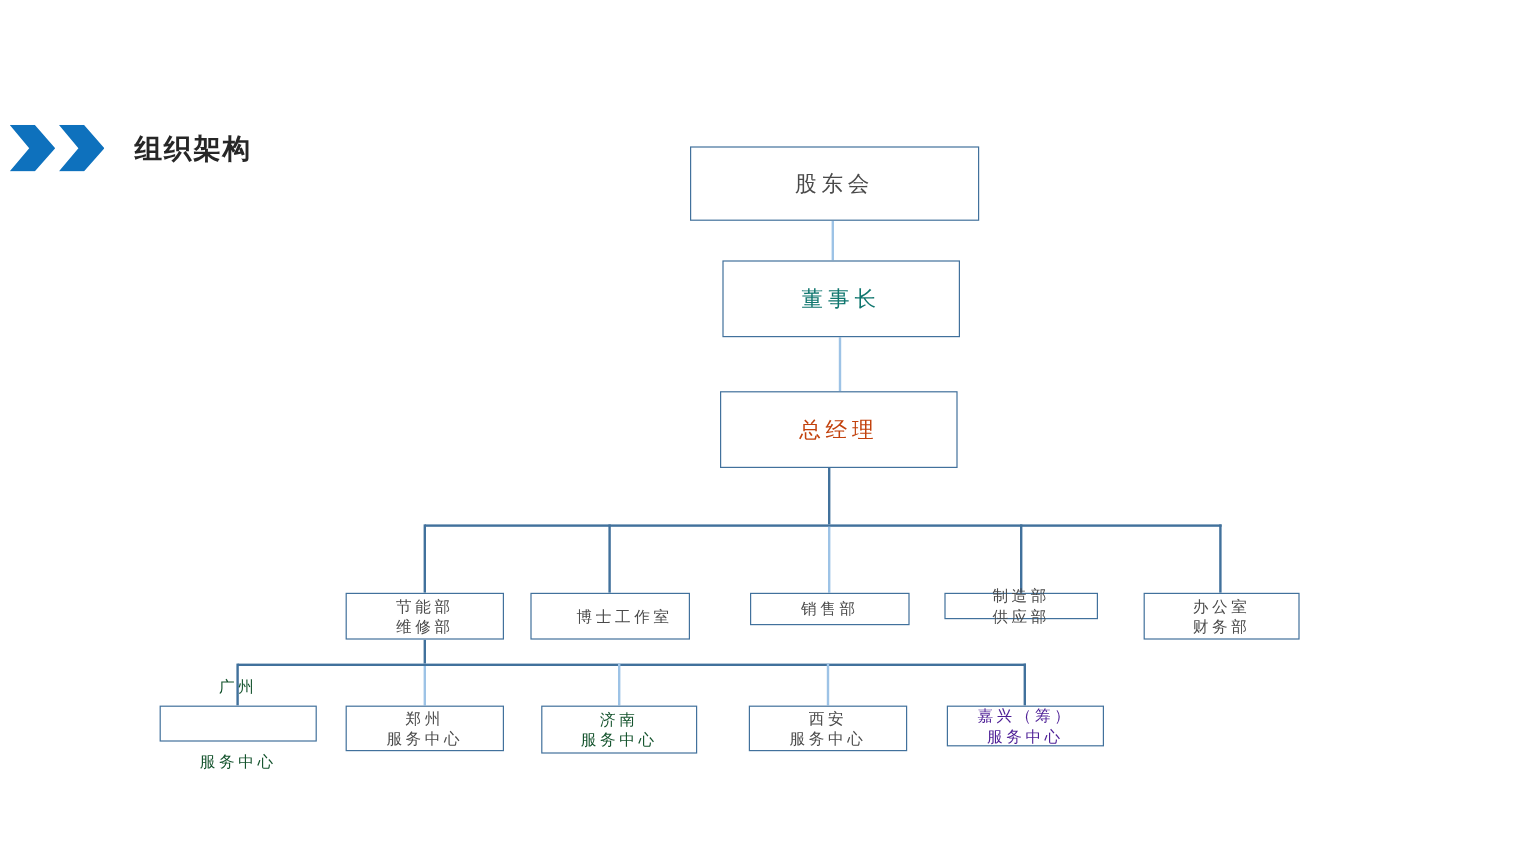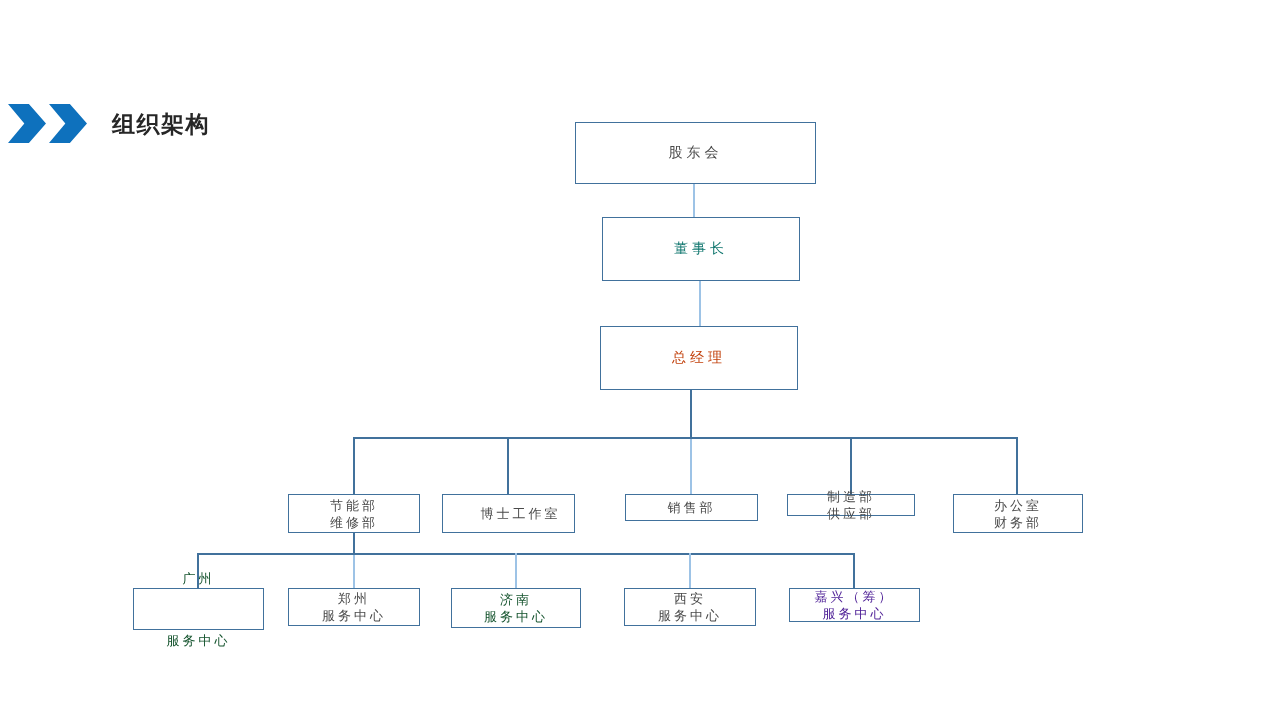--- a/index.html
+++ b/index.html
@@ -31,21 +31,21 @@
   .node {
     position: absolute;
     background: #ffffff;
     border: 1.5px solid #41719C;
     box-sizing: border-box;
     display: flex; flex-direction: column;
     align-items: center; justify-content: center;
     color: #4a4a4a;
     text-align: center;
   }
-  .node.big { font-size: 14px; letter-spacing: 4px; }
+  .node.big { font-size: 18px; letter-spacing: 4px; }
   .node.small { font-size: 13px; letter-spacing: 3px; line-height: 17px; }
   .node .line { display: block; white-space: nowrap; }
   .conn { position: absolute; }
 </style>
 </head>
 <body>
 
 <div class="slide">
   <div class="title-row">
     <div class="chevrons">
@@ -91,21 +91,21 @@
         <span class="line">销售部</span>
       </div>
       <div class="node small" style="left: 787px; top: 494px; width: 128px; height: 22px; border-color: rgb(65, 113, 156); color: rgb(74, 74, 74);">
         <span class="line">制造部</span>
         <span class="line">供应部</span>
       </div>
       <div class="node small" style="left: 953px; top: 494px; width: 130px; height: 39px; border-color: rgb(65, 113, 156); color: rgb(74, 74, 74);">
         <span class="line">办公室</span>
         <span class="line">财务部</span>
       </div>
-      <div class="node small" style="left: 133px; top: 588px; width: 131px; height: 42px; border-color: rgb(65, 113, 156); color: #14532d; gap: 45px;">
+      <div class="node small" style="left: 133px; top: 588px; width: 131px; height: 30px; border-color: rgb(65, 113, 156); color: #14532d; gap: 45px;">
         <span class="line">广州</span>
         <span class="line">服务中心</span>
       </div>
       <div class="node small" style="left: 288px; top: 588px; width: 132px; height: 38px; border-color: rgb(65, 113, 156); color: rgb(74, 74, 74);">
         <span class="line">郑州</span>
         <span class="line">服务中心</span>
       </div>
       <div class="node small" style="left: 451px; top: 588px; width: 130px; height: 40px; border-color: rgb(65, 113, 156); color: #14532d;">
         <span class="line">济南</span>
         <span class="line">服务中心</span>

